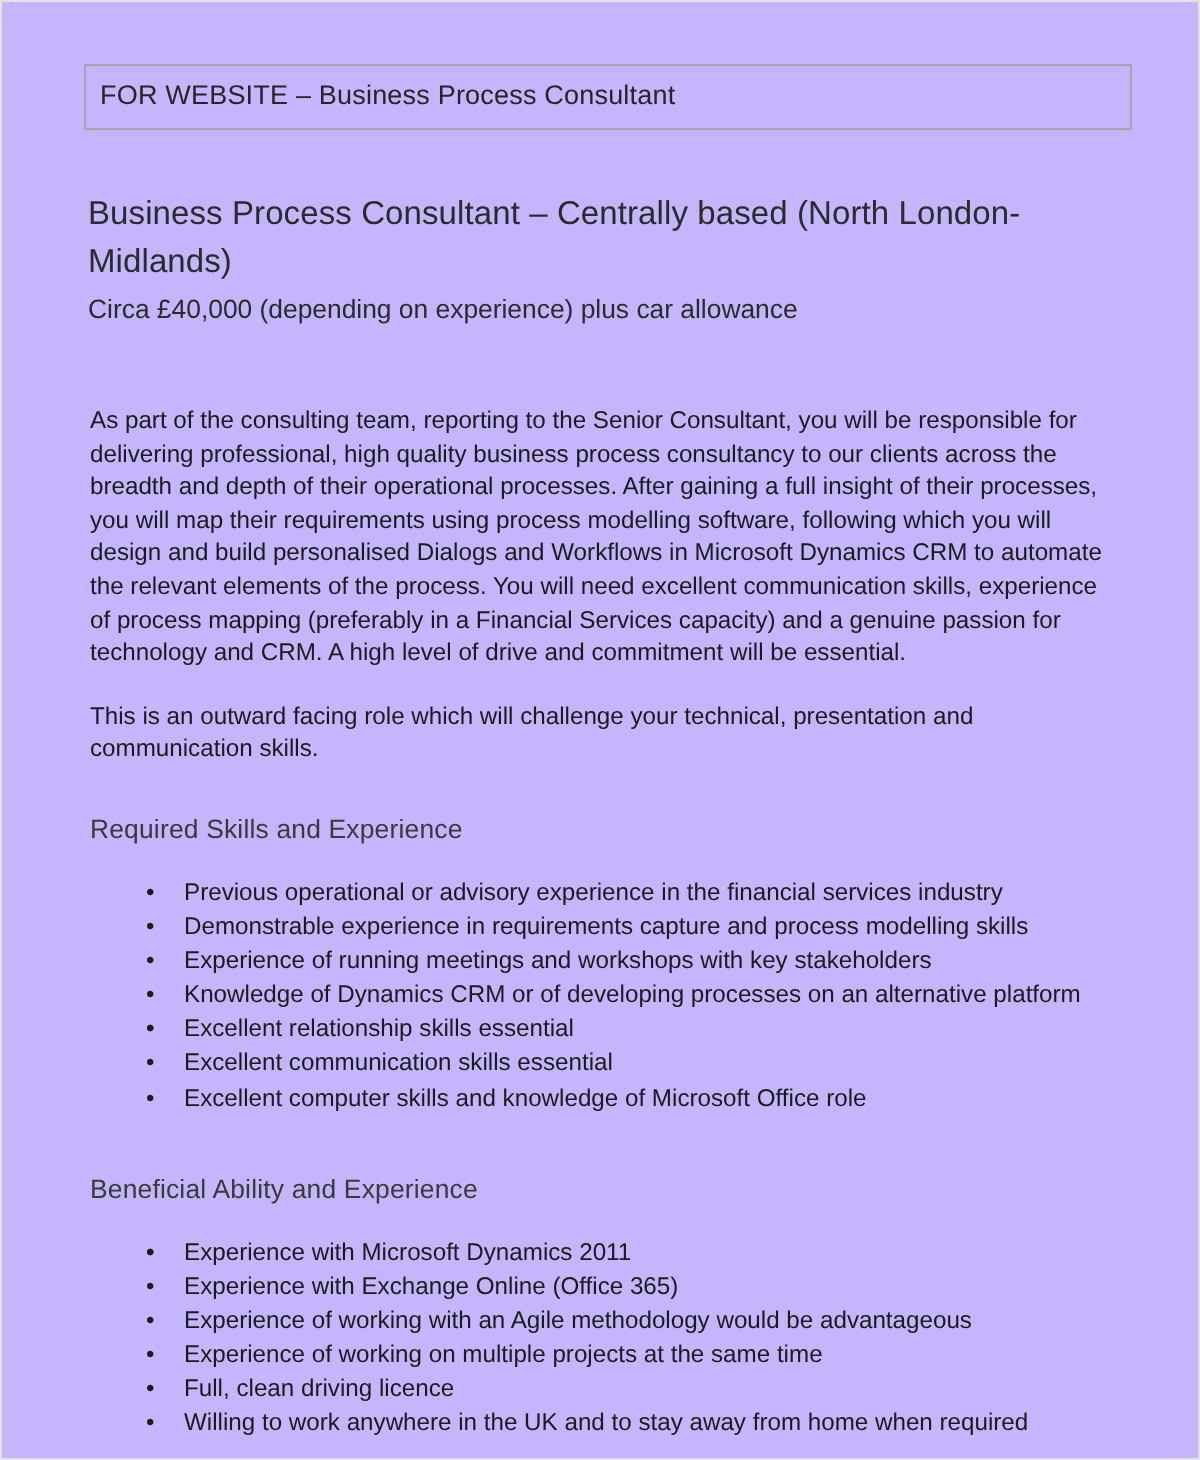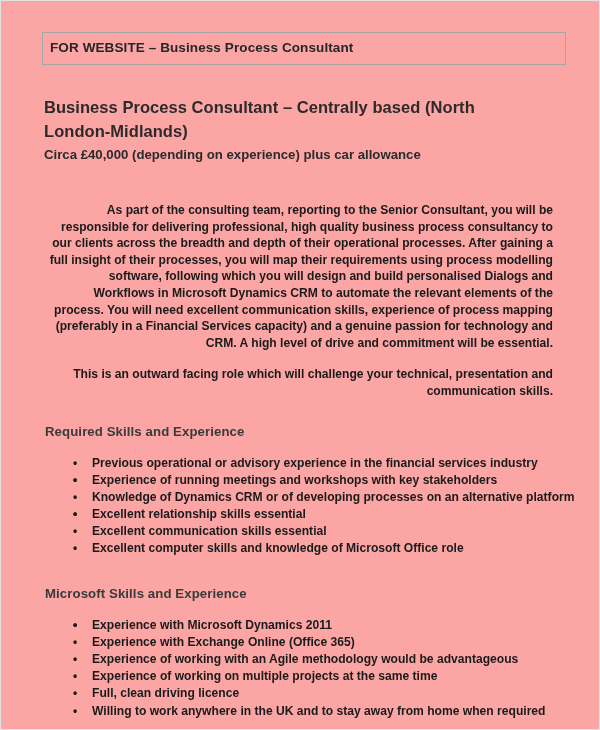--- a/index.html
+++ b/index.html
@@ -8,24 +8,23 @@
     background: #ffffff;
   }
   body {
     font-family: "Liberation Sans", sans-serif;
   }
   .page {
     position: relative;
     width: 600px;
     height: 730px;
     box-sizing: border-box;
-    background: #fca5a5;
+    background: #c4b5fd;
     border: 1px solid #e2e2e2;
     overflow: hidden;
-    font-weight: bold;
   }
   .sheet {
     position: absolute;
     left: 41px;
     top: 31px;
     width: 524px;
   }
   
   .header-box {
     box-sizing: border-box;
@@ -55,21 +54,21 @@
     line-height: 19px;
     color: #2b2b2b;
     margin: 0 0 16px 2px;
   }
   
   .para {
     font-size: 12.1px;
     line-height: 16.6px;
     color: #1b1b1b;
     margin: 0 0 0 3px;
-    text-align: right;
+    text-align: left;
     max-width: 508px;
   }
   .gap-para-1 { height: 22px; }
   .gap-para-2 { height: 15px; }
   .gap-section { height: 23px; }
   .gap-after-heading { height: 14px; }
   .gap-between-sections { height: 28px; }
   
   .section-heading {
     font-size: 13.2px;
@@ -130,20 +129,21 @@
 
     <div class="gap-after-heading"></div>
 
     <ul class="bullets">
       <li>
         <span class="bullet-dot">•</span>
         <span class="nb">Previous operational or advisory experience in the financial services industry</span>
       </li>
       <li>
         <span class="bullet-dot">•</span>
+        <span class="nb">Demonstrable experience in requirements capture and process modelling skills</span>
       </li>
       <li>
         <span class="bullet-dot">•</span>
         <span class="nb">Experience of running meetings and workshops with key stakeholders</span>
       </li>
       <li>
         <span class="bullet-dot">•</span>
         <span class="nb">Knowledge of Dynamics CRM or of developing processes on an alternative platform</span>
       </li>
       <li>
@@ -158,21 +158,21 @@
         <span class="nb">Excellent communication skills essential</span>
       </li>
       <li>
         <span class="bullet-dot">•</span>
         <span class="nb">Excellent computer skills and knowledge of Microsoft Office role</span>
       </li>
     </ul>
 
     <div class="gap-between-sections"></div>
 
-    <div class="section-heading">Microsoft Skills and Experience</div>
+    <div class="section-heading">Beneficial Ability and Experience</div>
 
     <div class="gap-after-heading"></div>
 
     <ul class="bullets">
       <li>
         <span class="bullet-dot">•</span>
       </li>
       <li>
         <span class="bullet-dot">•</span>
         <span class="nb">Experience with Microsoft Dynamics 2011</span>

